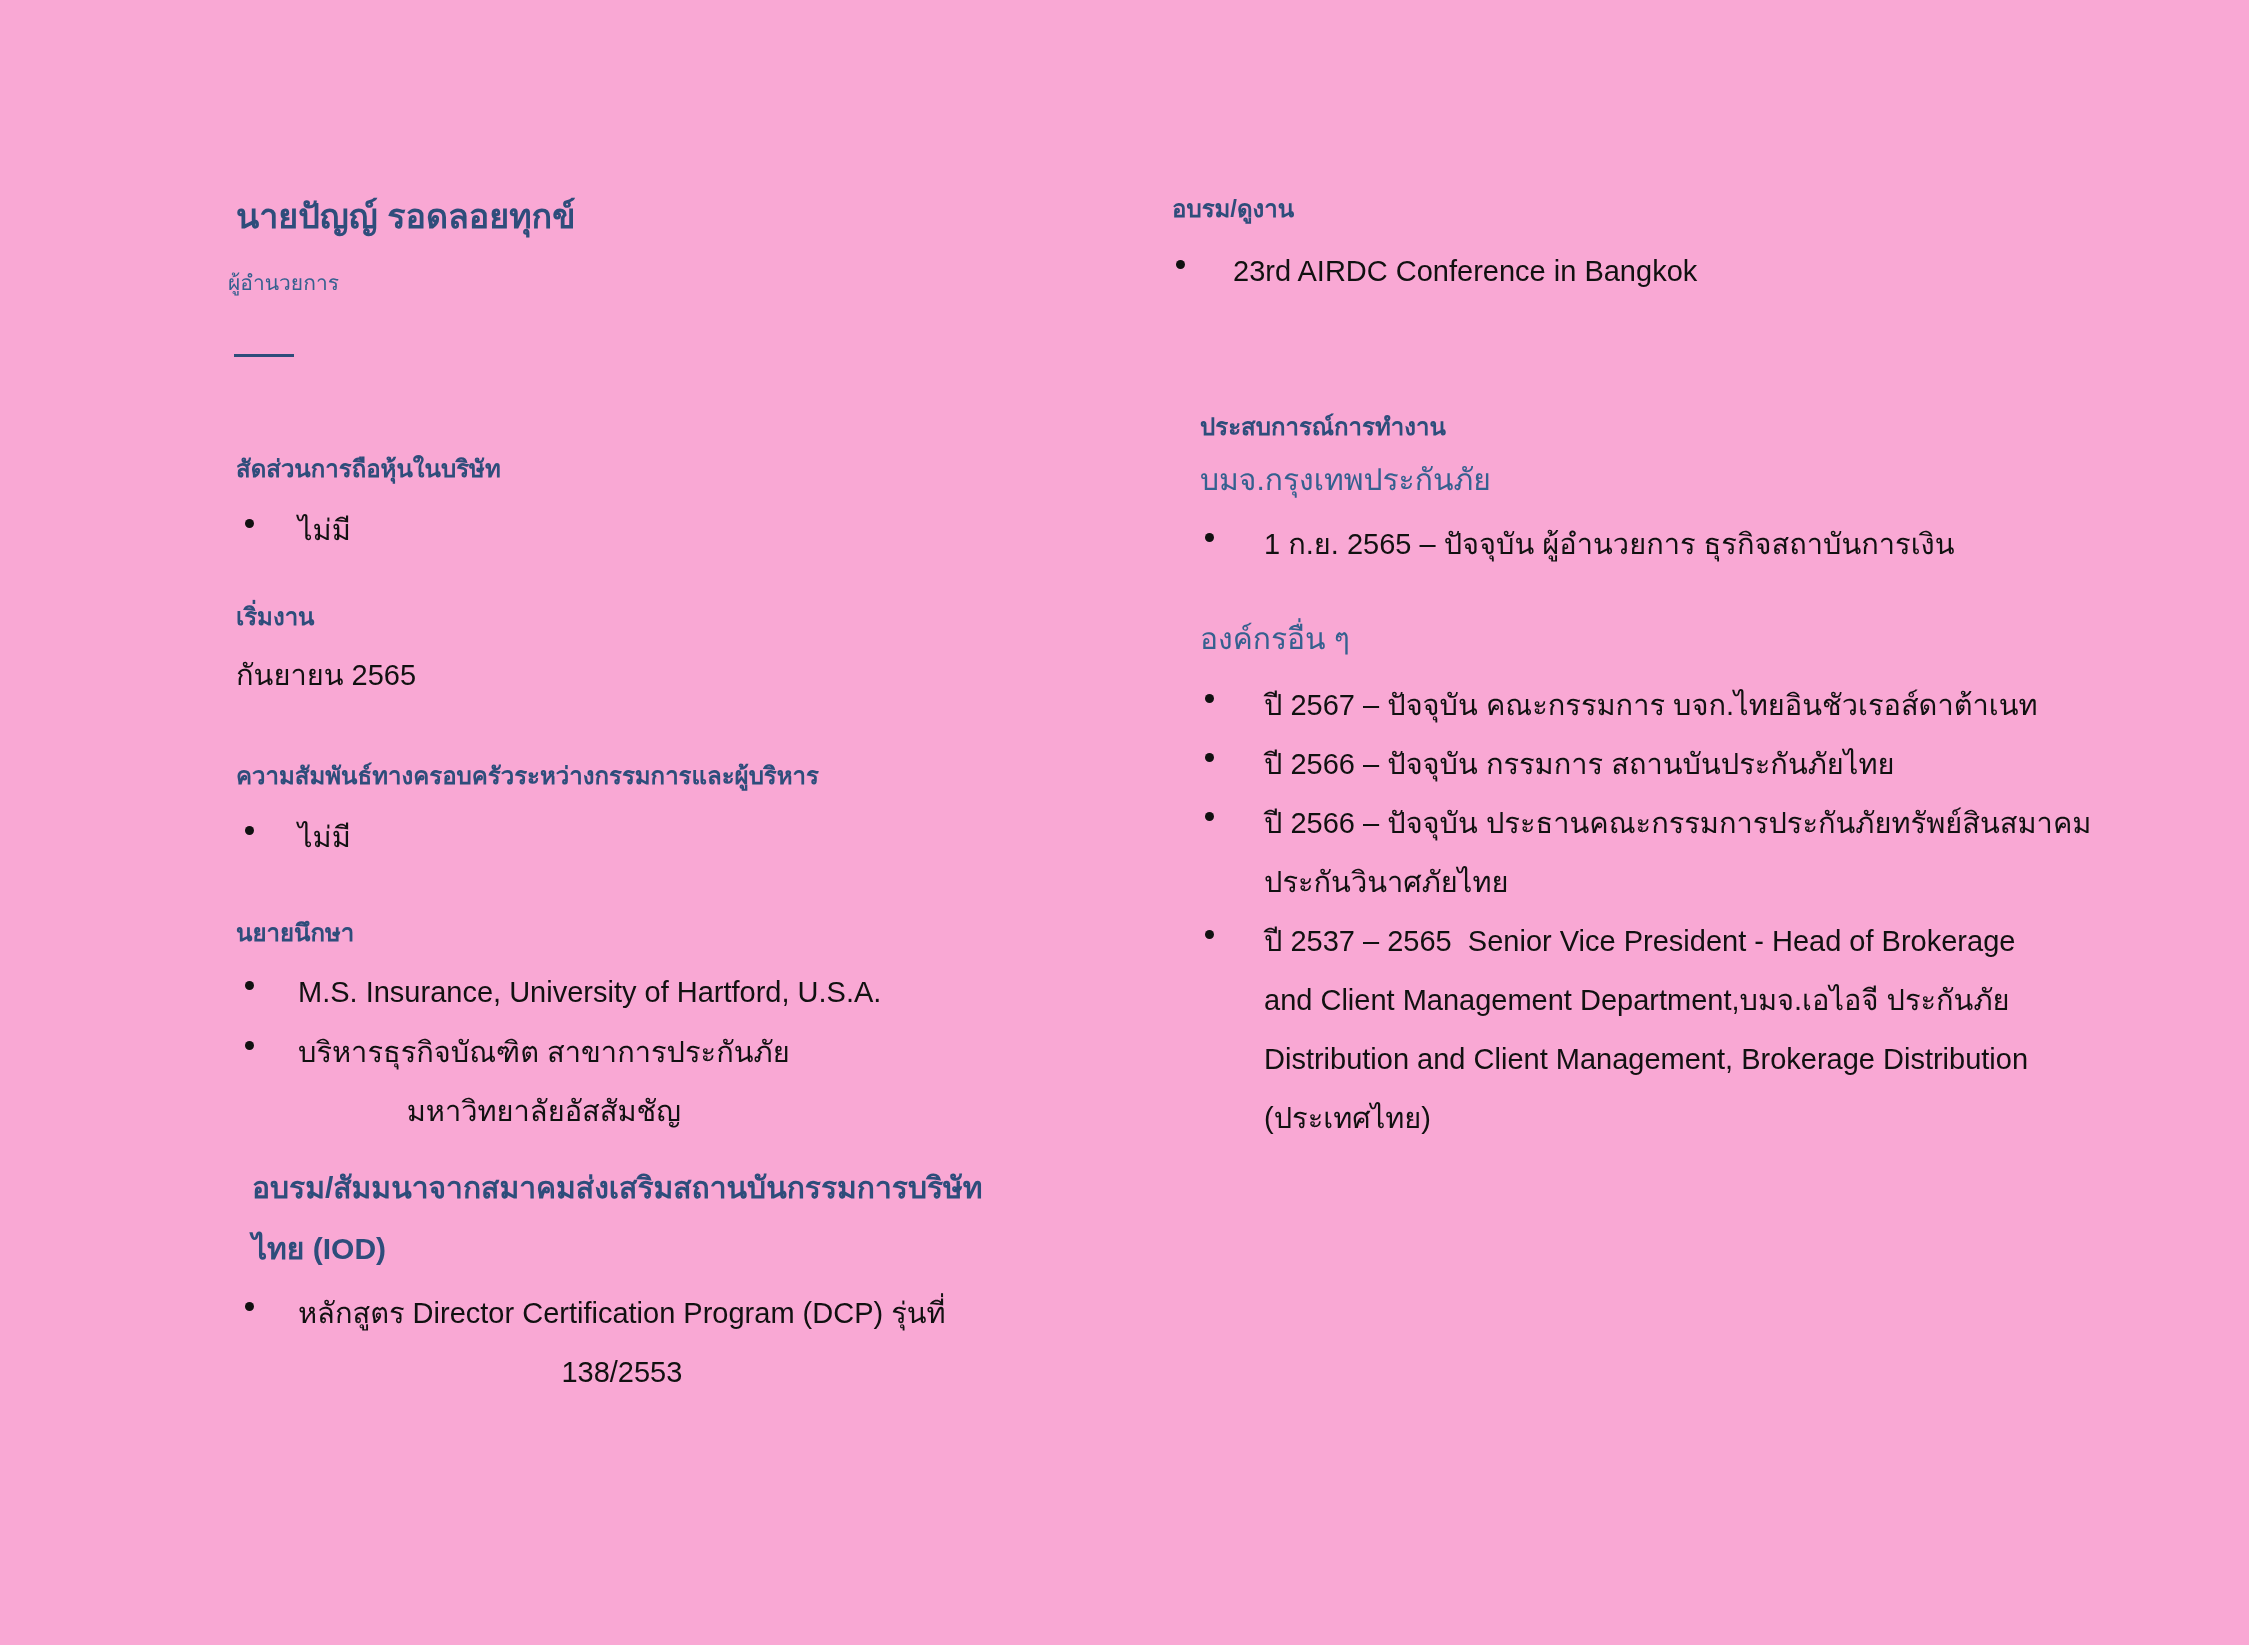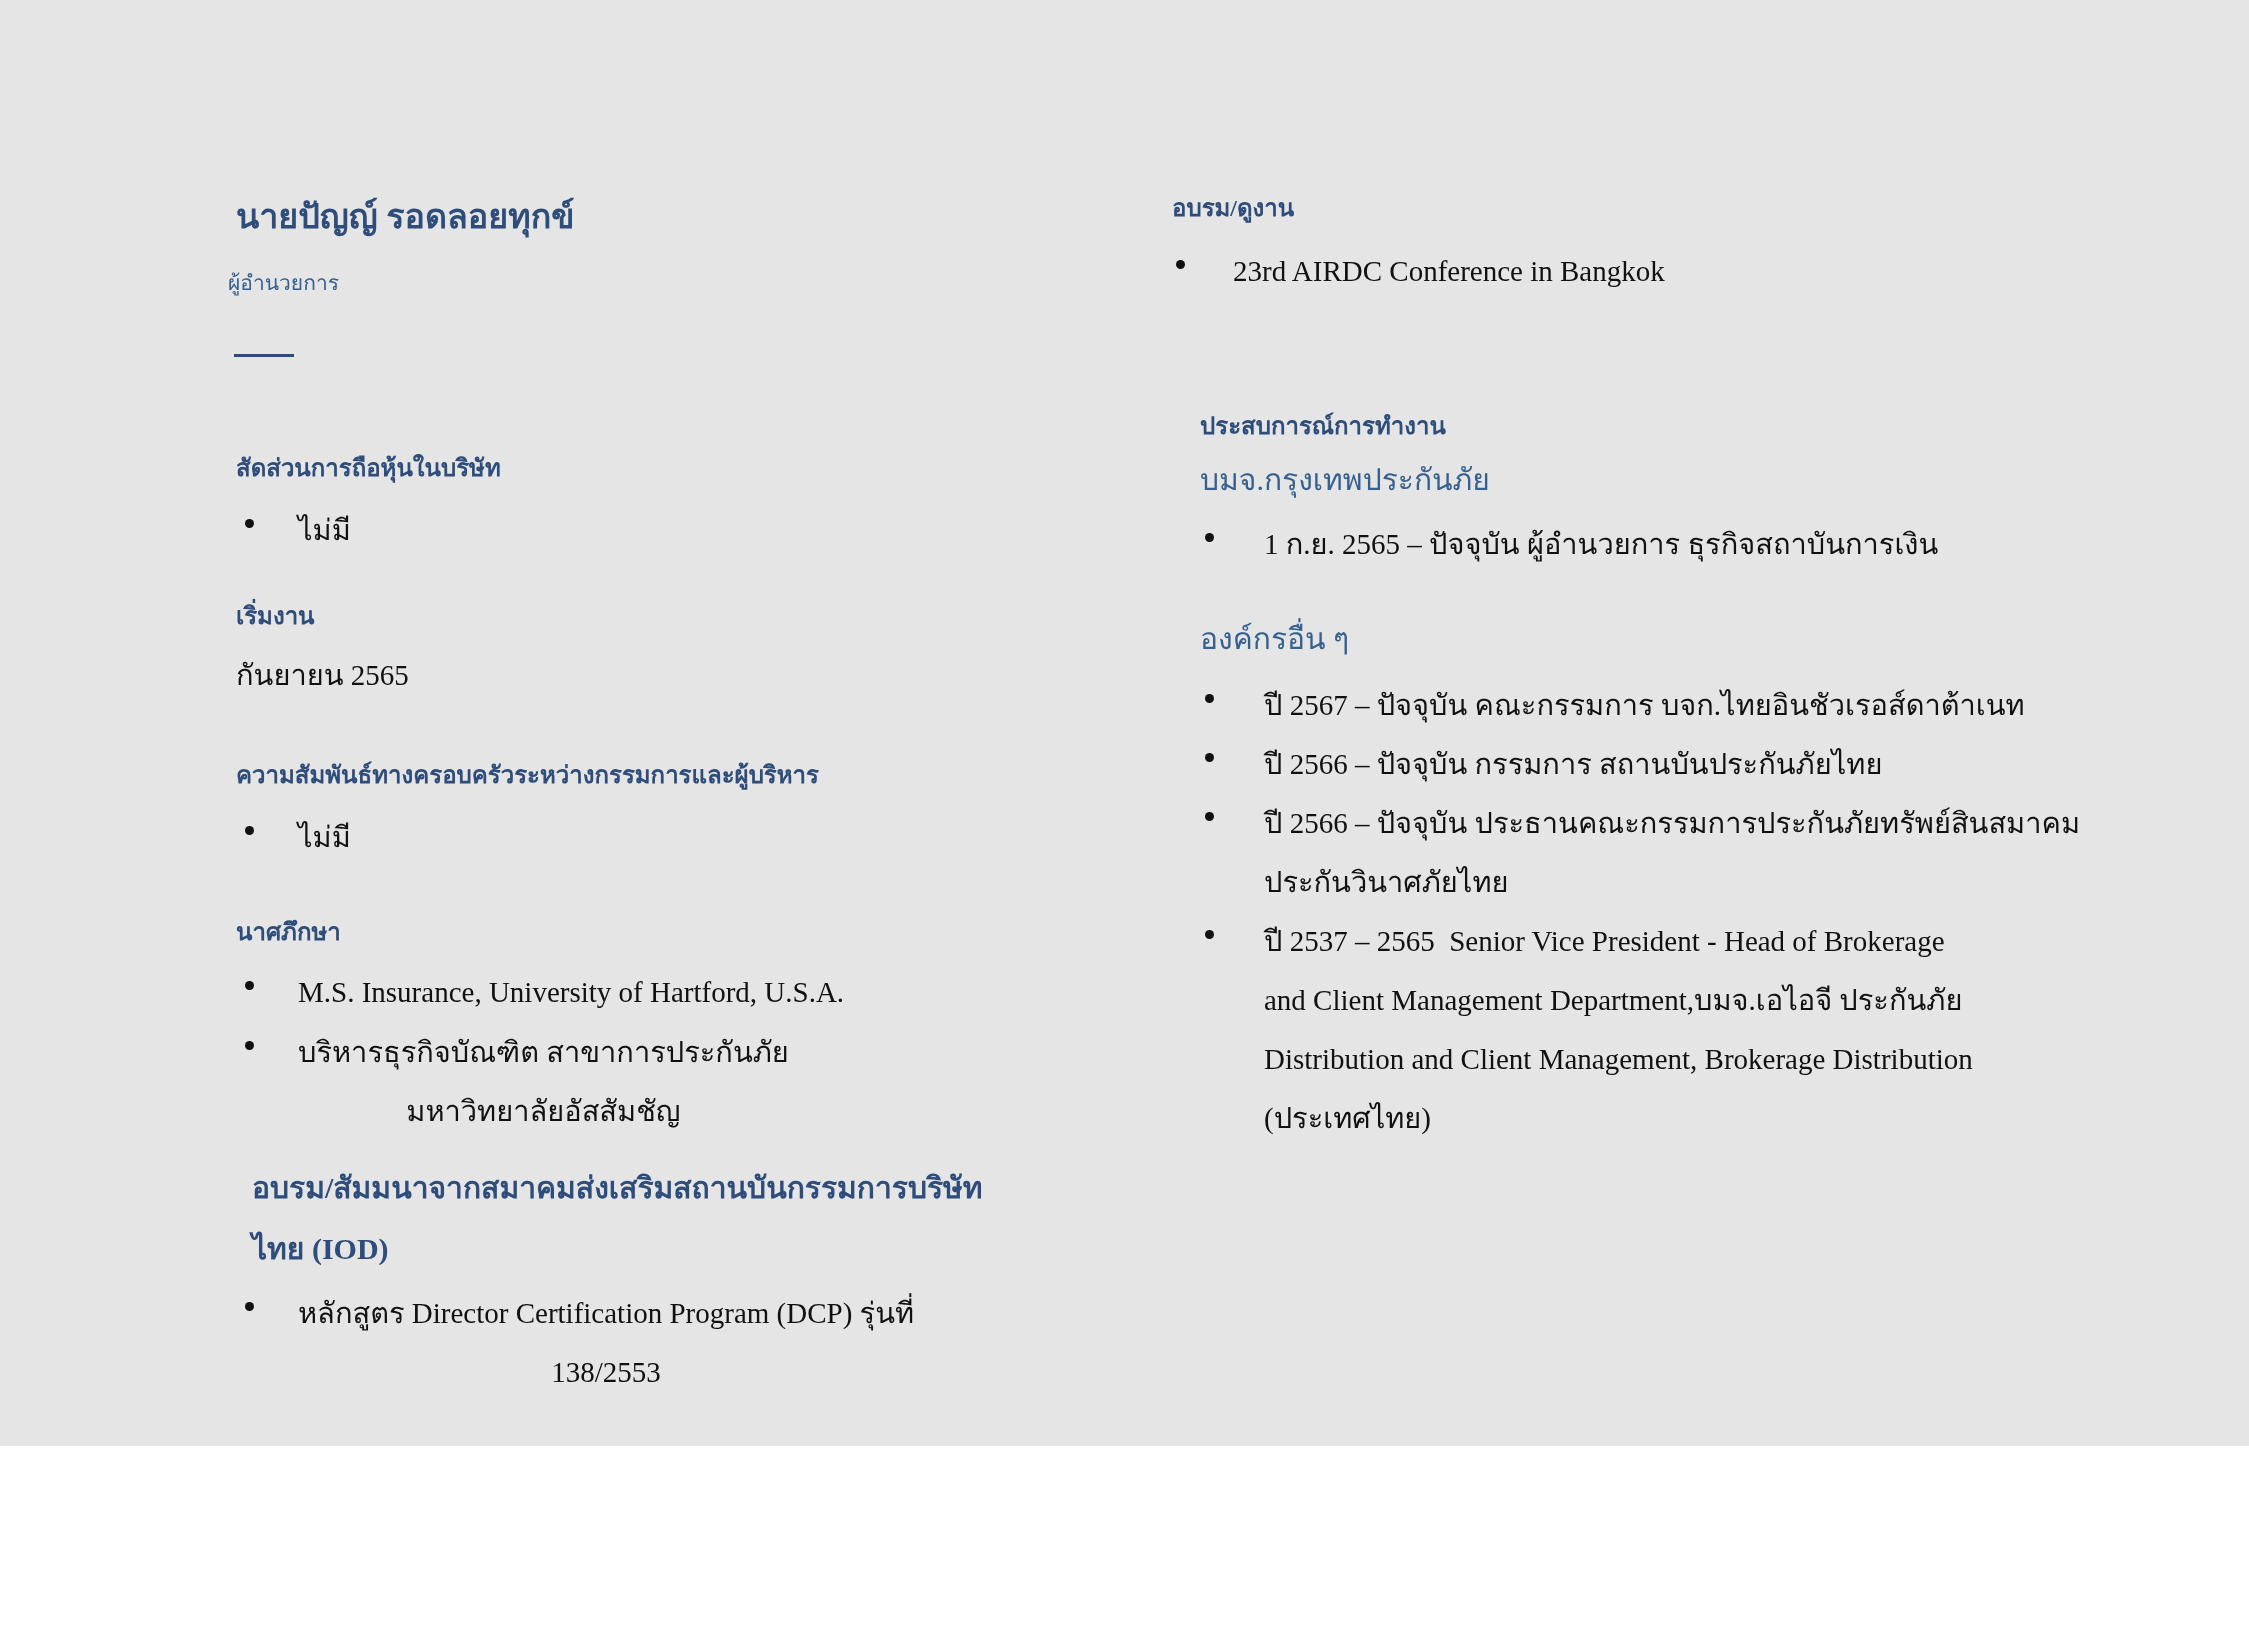--- a/index.html
+++ b/index.html
@@ -1,21 +1,21 @@
 <!DOCTYPE html>
 <html style="font-size:8.6px"><head>
 <meta charset="utf-8">
 <style>
   html,body{margin:0;padding:0;}
   .page{
     position:relative;
     width:2250px;
-    height:1446px;
-    background:#e5e5e5;
-    font-family:Liberation Serif, serif;
+    height:1645px;
+    background:#f9a8d4;
+    font-family:Liberation Sans, sans-serif;
     overflow:hidden;
   }
   .name{
     position:absolute; left:236px; top:189px;
     font-size:34px; font-weight:bold; color:#2e4d7b; white-space:nowrap;
   }
   .role{
     position:absolute; left:228px; top:256px;
     font-size:21px; color:#35608f; white-space:nowrap;margin-top:10px;
   }
@@ -82,21 +82,21 @@
   <div class="body-line" style="left:236px; top:652px;">กันยายน 2565</div>
 
   <div class="h" style="left:236px; top:745px;">ความสัมพันธ์ทางครอบครัวระหว่างกรรมการและผู้บริหาร</div>
   <div class="bullet lb" style="top:808px;">
     <span class="dot"></span>
     <div class="btxt">
       <div>ไม่มี</div>
     </div>
   </div>
 
-  <div class="h" style="left:236px; top:902px;">นาศภึกษา</div>
+  <div class="h" style="left:236px; top:902px;">นยายนึกษา</div>
   <div class="bullet lb" style="top:963px;">
     <span class="dot"></span>
     <div class="btxt">
       <div>M.S. Insurance, University of Hartford, U.S.A.</div>
     </div>
   </div>
   <div class="bullet lb" style="top:1023px;">
     <span class="dot"></span>
     <div class="btxt">
       <div>บริหารธุรกิจบัณฑิต สาขาการประกันภัย</div>

